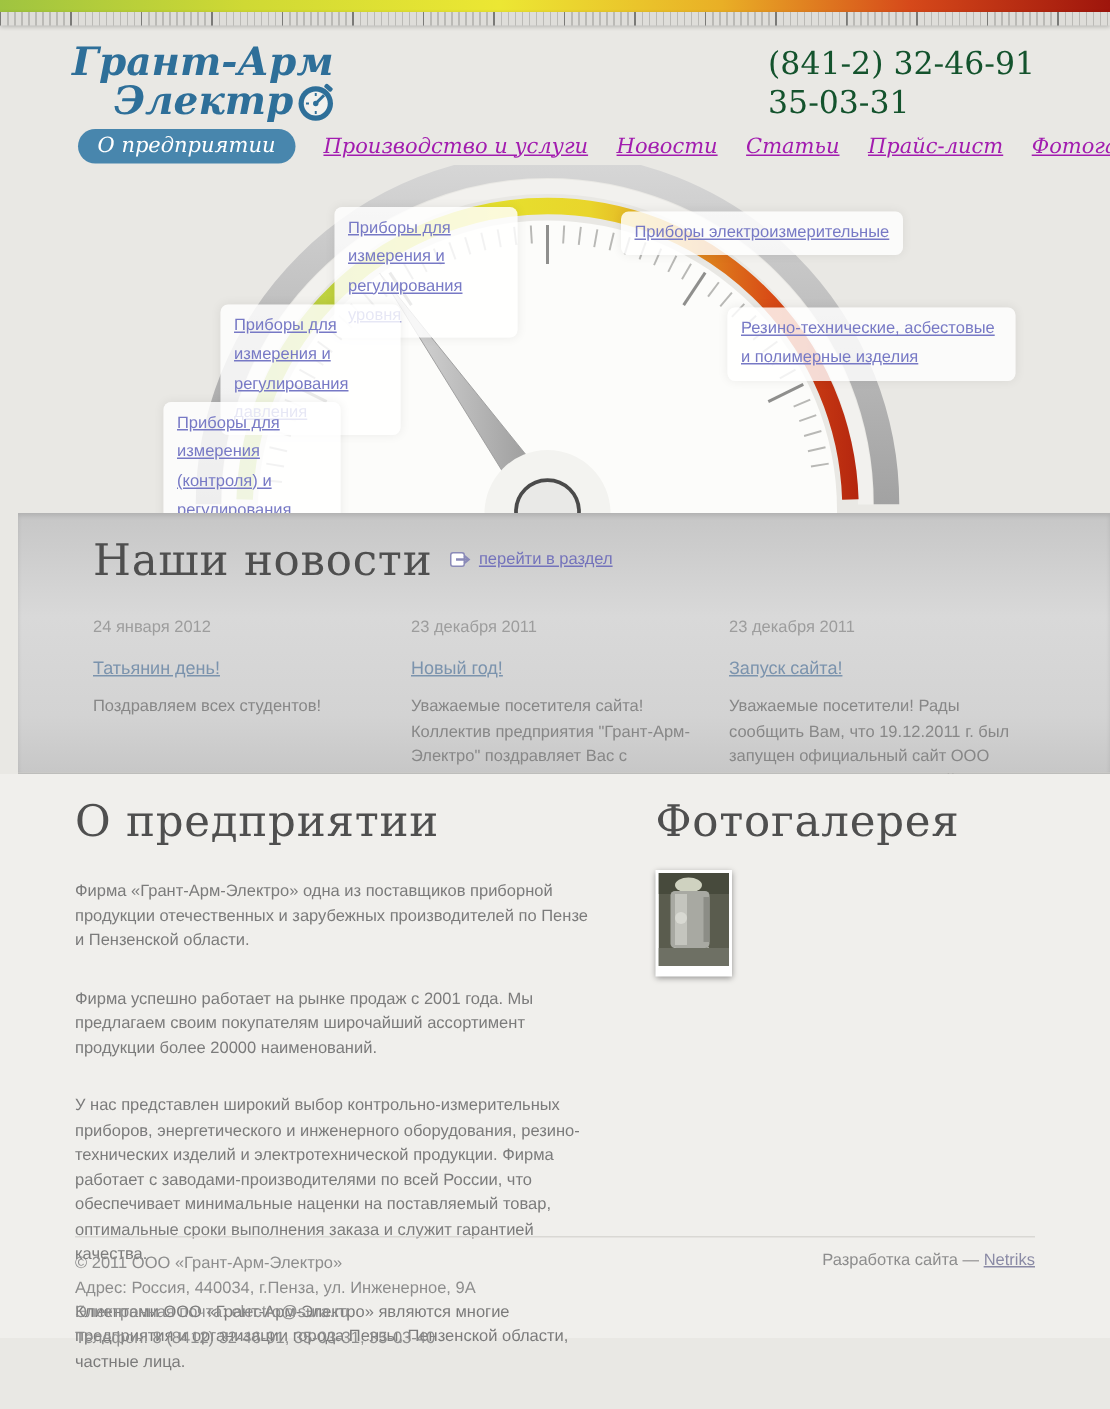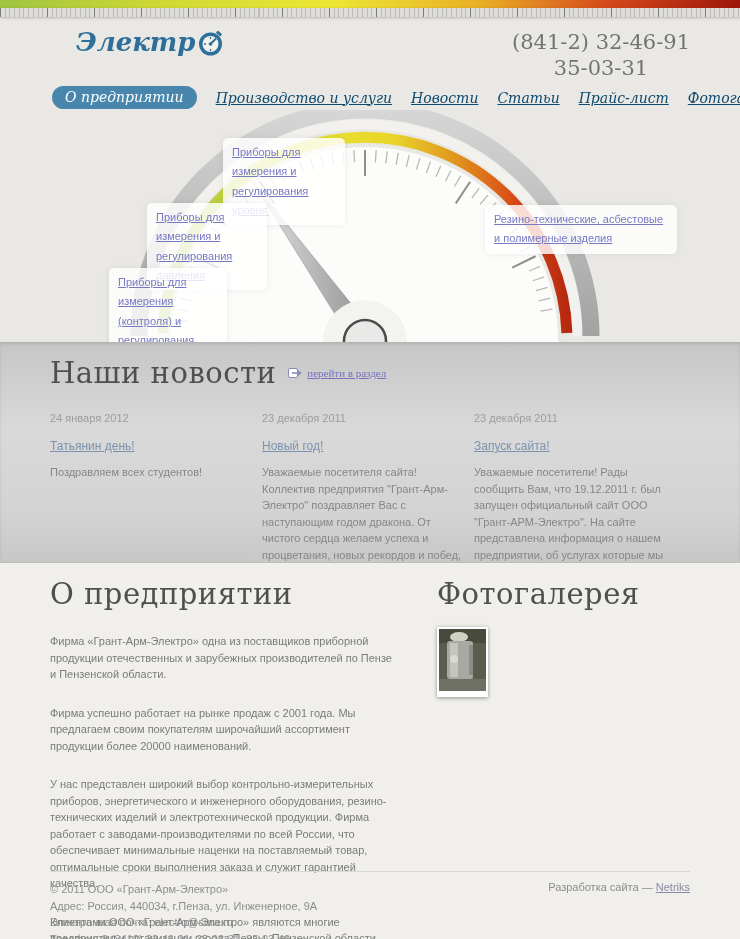--- a/index.html
+++ b/index.html
@@ -17,44 +17,44 @@
       repeating-linear-gradient(90deg, rgba(80,80,78,.6) 0 1px, transparent 1px 47px),
       repeating-linear-gradient(90deg, rgba(120,120,116,.35) 0 1px, transparent 1px 4.7px);
     box-shadow:0 1px 3px rgba(0,0,0,.22); position:relative; z-index:5; }
   
   .header { height:68px; padding:12px 50px 0 48px; display:flex; justify-content:space-between; }
   .logo { color:#2e6f99; font-family:"DejaVu Serif", serif; font-style:italic; font-weight:bold;
     font-size:26px; line-height:1.0; cursor:pointer; }
   .logo-l1 { display:block; }
   .logo-l2 { display:block; padding-left:28px; position:relative;text-align:right; }
   .logo-gauge { display:inline-block; vertical-align:-6px; margin-left:1px; }
-  .phones { text-align:center; color:#737373; font-family:"DejaVu Serif", serif;
+  .phones { text-align:left; color:#14532d; font-family:"DejaVu Serif", serif;
     font-size:21px; line-height:1.25; }
   
   .nav { height:25px; padding-left:52px; display:flex; align-items:center; gap:19px;
     font-family:"DejaVu Serif", serif; font-style:italic; font-size:14px; }
-  .nav a { color:#0c4a6e; text-decoration:underline; cursor:pointer; white-space:nowrap; }
+  .nav a { color:#a21caf; text-decoration:underline; cursor:pointer; white-space:nowrap; }
   .nav a.active { background:#4886ad; color:#fff; text-decoration:none;
     padding:3px 13px 4px; border-radius:13px; }
   
   .gauge-wrap { position:relative; height:232px; overflow:hidden; }
   .gauge-wrap svg.dial { position:absolute; left:0; top:0; }
   .glabel { position:absolute; display:block; background:rgba(255,255,255,.82);
     border-radius:5px; padding:5px 9px; font-size:11px; line-height:1.75;
     color:#7779c5; text-decoration:underline; cursor:pointer;
     box-shadow:0 0 7px rgba(0,0,0,.07); }
   
-  .news { height:221px; padding:14px 50px 0;
+  .news { height:174px; padding:14px 50px 0;
     background:linear-gradient(180deg,#c6c6c6 0,#d9d9d9 40%,#d3d3d3 78%,#c7c7c7 100%);
-    border-bottom:1px solid #bdbdbb; box-shadow:inset 0 2px 3px rgba(0,0,0,.10); }
+    border-bottom:1px solid #bdbdbb; box-shadow:inset 0 2px 3px rgba(0,0,0,.10);margin-left:12px; }
   .news-head { display:flex; align-items:center; gap:12px; margin-bottom:22px; }
   h2.sec { font-family:"DejaVu Serif", serif; font-weight:normal; font-size:29px;
     color:#4f4f4f; letter-spacing:.5px; }
   .goto { display:flex; align-items:center; gap:5px; color:#7473bb; font-size:11px;
-    text-decoration:underline; cursor:pointer;font-family:Liberation Serif, serif; }
+    text-decoration:underline; cursor:pointer; }
   .news-cols { display:grid; grid-template-columns:repeat(3,200px); gap:12px; }
   .news-date { color:#9d9d9d; font-size:11px; margin-bottom:12px; }
   .news-title { display:inline-block; color:#7b93ad; font-size:12px;
     text-decoration:underline; margin-bottom:11px; cursor:pointer; }
   .news-text { color:#878787; font-size:11px; line-height:1.5; }
   
   .bottom { position:relative; height:376px; background:#f0efec; padding:14px 50px 0; }
   .cols { display:flex; gap:40px; }
   .col-about { width:347px; }
   .col-about h2.sec, .col-gallery h2.sec { margin-bottom:16px; }
@@ -70,20 +70,21 @@
   .footer-right a { color:#8a8aa5; text-decoration:underline; cursor:pointer; }
 </style>
 </head>
 <body>
 
 <div class="topbar"></div>
 <div class="ruler"></div>
 
 <div class="header">
   <div class="logo">
+    <span class="logo-l1">Грант-Арм</span>
     <span class="logo-l2"><span>Электр</span><span class="logo-gauge"><svg width="27" height="27" viewBox="0 0 27 27">
         <circle cx="13.5" cy="14" r="11.5" fill="#2e6f99"></circle>
         <rect x="19" y="2" width="6" height="3" rx="1" fill="#2e6f99" transform="rotate(40 22 3.5)"></rect>
         <circle cx="13.5" cy="14" r="8" fill="#f2f1ee"></circle>
         <line x1="13.5" y1="14" x2="19" y2="8.5" stroke="#2e6f99" stroke-width="2"></line>
         <circle cx="13.5" cy="14" r="1.8" fill="#2e6f99"></circle>
         <line x1="13.5" y1="7" x2="13.5" y2="9" stroke="#2e6f99" stroke-width="1.3"></line>
         <line x1="7" y1="14" x2="9" y2="14" stroke="#2e6f99" stroke-width="1.3"></line>
         <line x1="13.5" y1="19" x2="13.5" y2="21" stroke="#2e6f99" stroke-width="1.3"></line>
       </svg></span></span>
@@ -184,20 +185,21 @@
         <line x1="536.0359096120485" y1="180.69769150253546" x2="547.5664203724114" y2="177.37394036787492" stroke="#b8b8b5" stroke-width="1.3"></line>
         <line x1="538.6314783807672" y1="190.80676441898223" x2="550.3369713053133" y2="188.16452381801474" stroke="#b8b8b5" stroke-width="1.3"></line>
         <line x1="540.6300980690008" y1="201.0505845953126" x2="552.4703293994953" y2="199.09893861297414" stroke="#b8b8b5" stroke-width="1.3"></line>
       </g>
 
     <polygon points="253,72 374.8,223.1 355.2,236.9" fill="url(#needleGrad)" stroke="#9a9a9a" stroke-width="0.6"></polygon>
     <circle cx="365" cy="232" r="42" fill="#f3f3f0"></circle>
     <circle cx="365" cy="231" r="21" fill="#e9e9e7" stroke="#4a4a4a" stroke-width="2.5"></circle>
   </svg>
   <a class="glabel" style="left:223px; top:28px; width:122px;">Приборы для измерения и регулирования уровня</a>
+  <a class="glabel" style="left:414px; top:31px;">Приборы электроизмерительные</a>
   <a class="glabel" style="left:485px; top:95px; width:192px;">Резино-технические, асбестовые и полимерные изделия</a>
   <a class="glabel" style="left:147px; top:93px; width:120px;">Приборы для измерения и регулирования давления</a>
   <a class="glabel" style="left:109px; top:158px; width:118px;">Приборы для измерения (контроля) и регулирования температуры</a>
 </div>
 
 <div class="news">
   <div class="news-head">
     <h2 class="sec">Наши новости</h2>
     <a class="goto">
       <svg width="14" height="11" viewBox="0 0 14 11">

